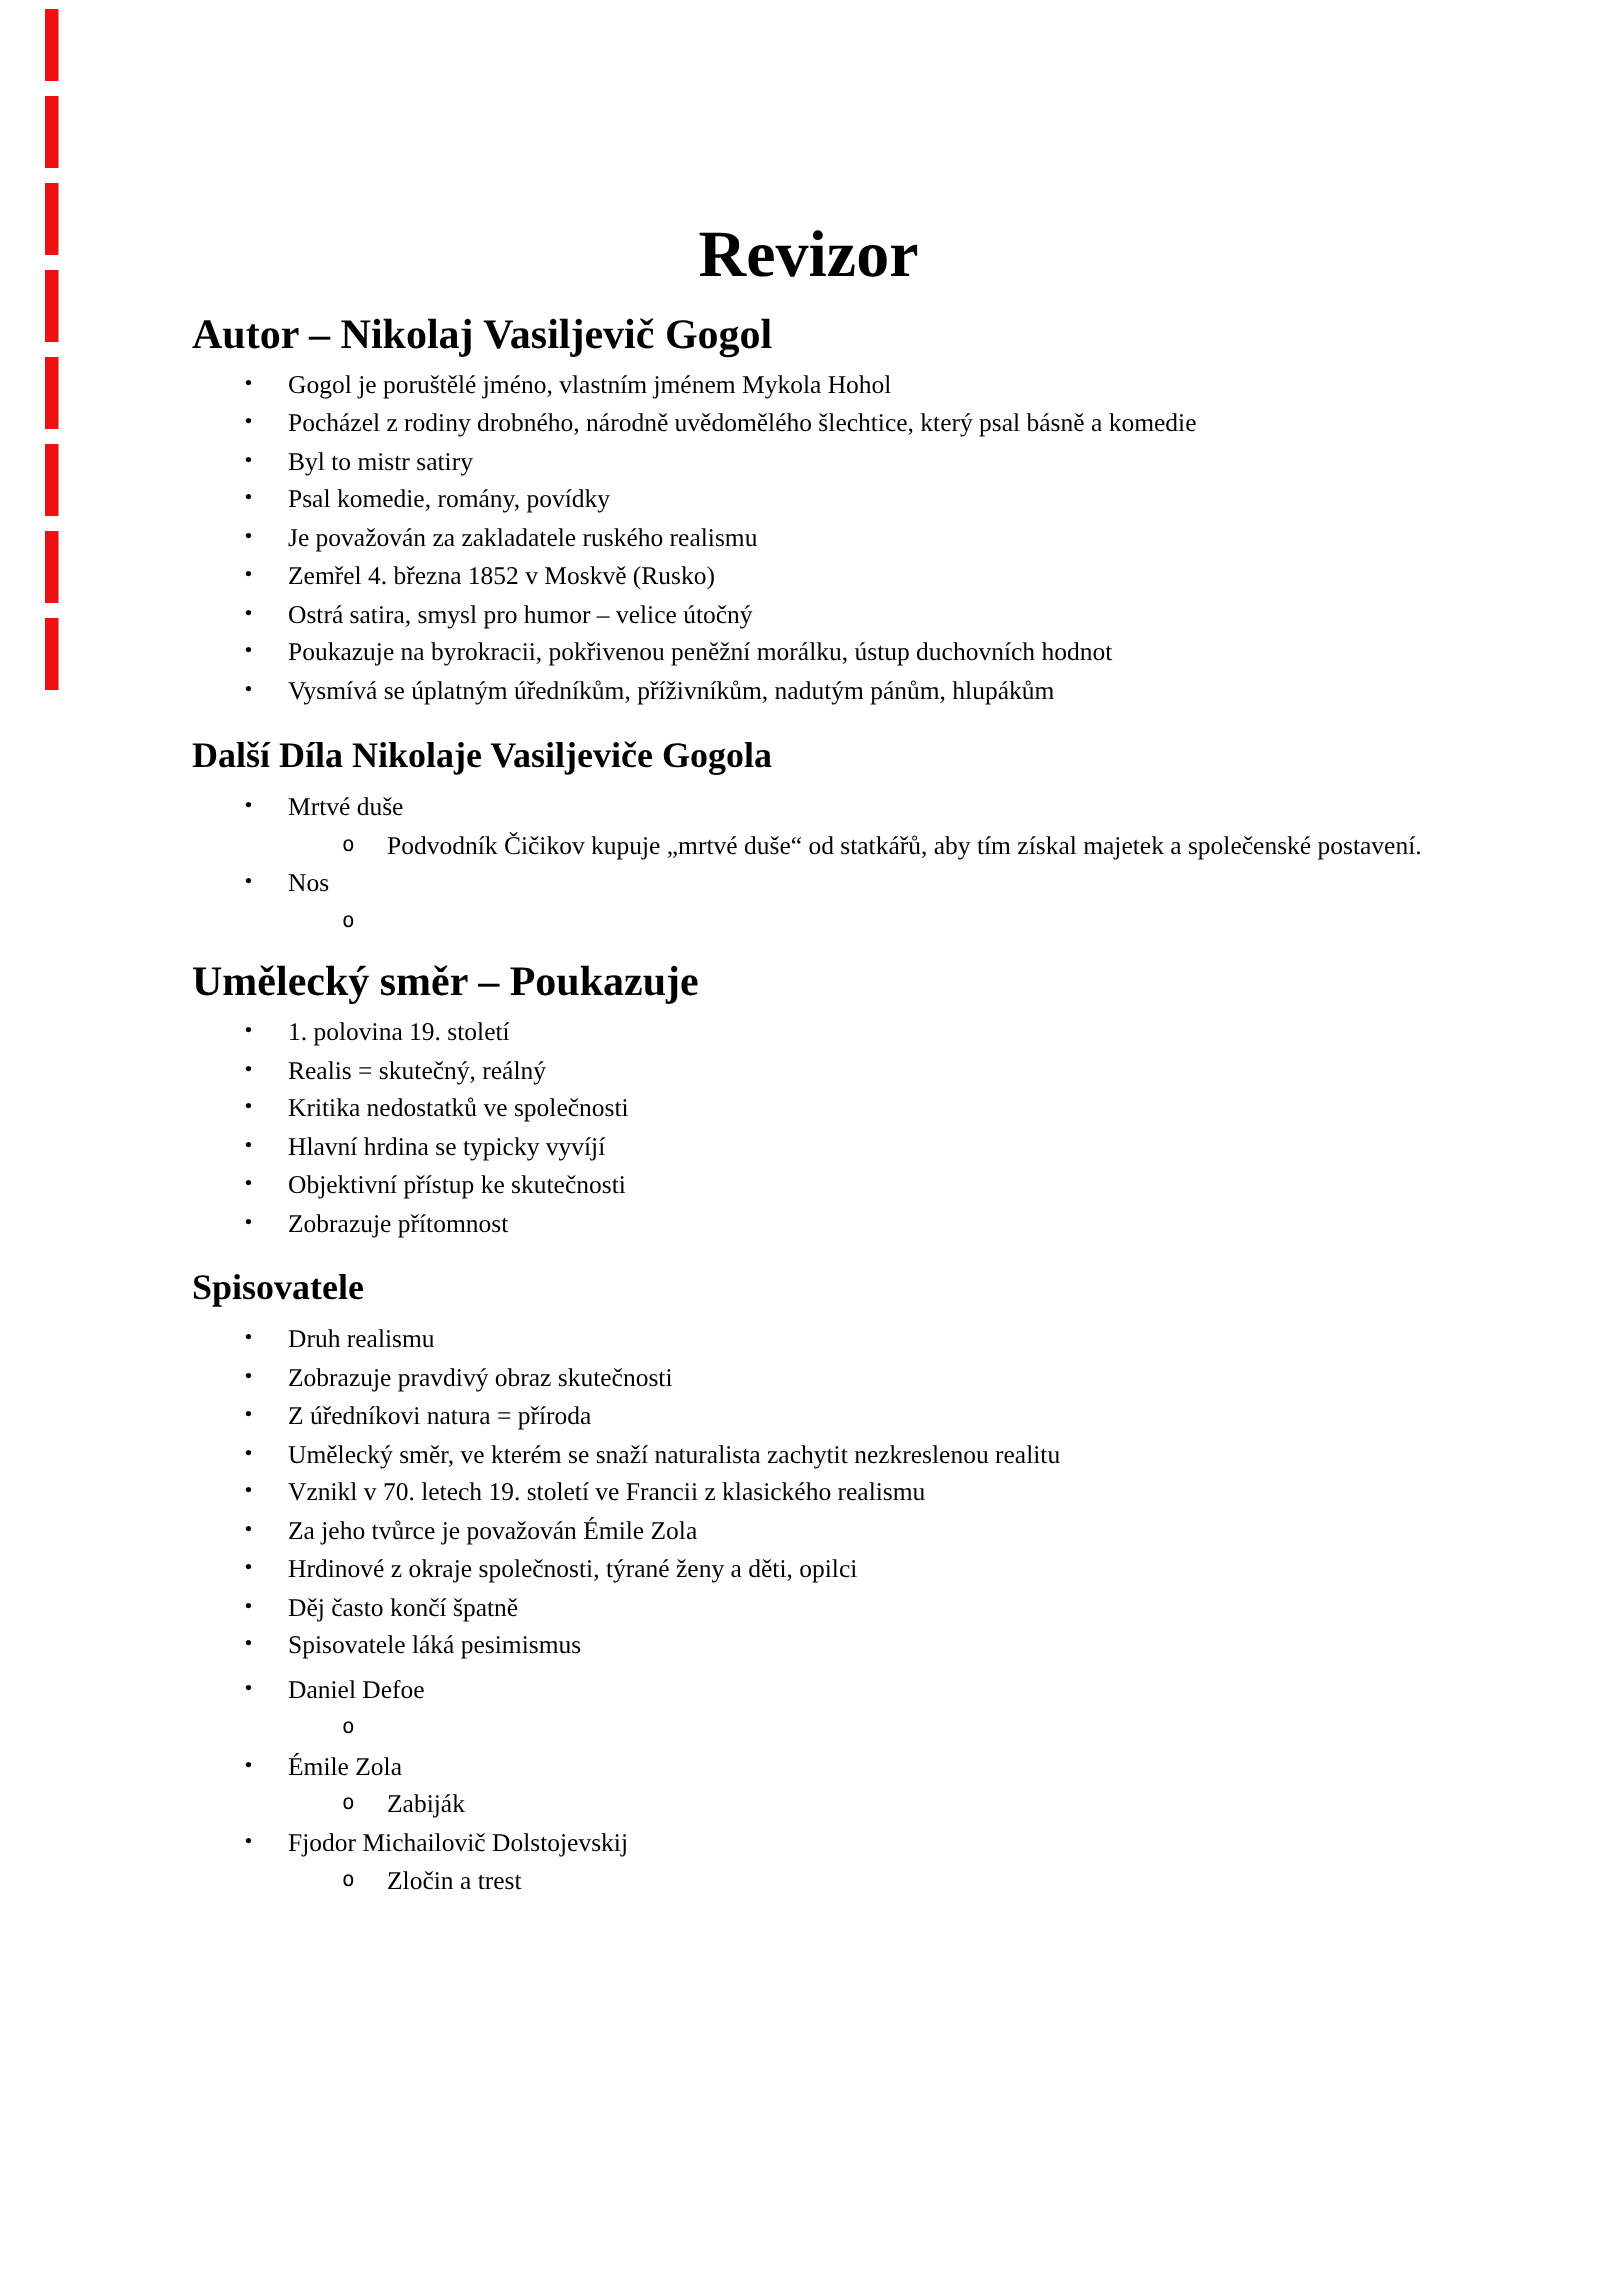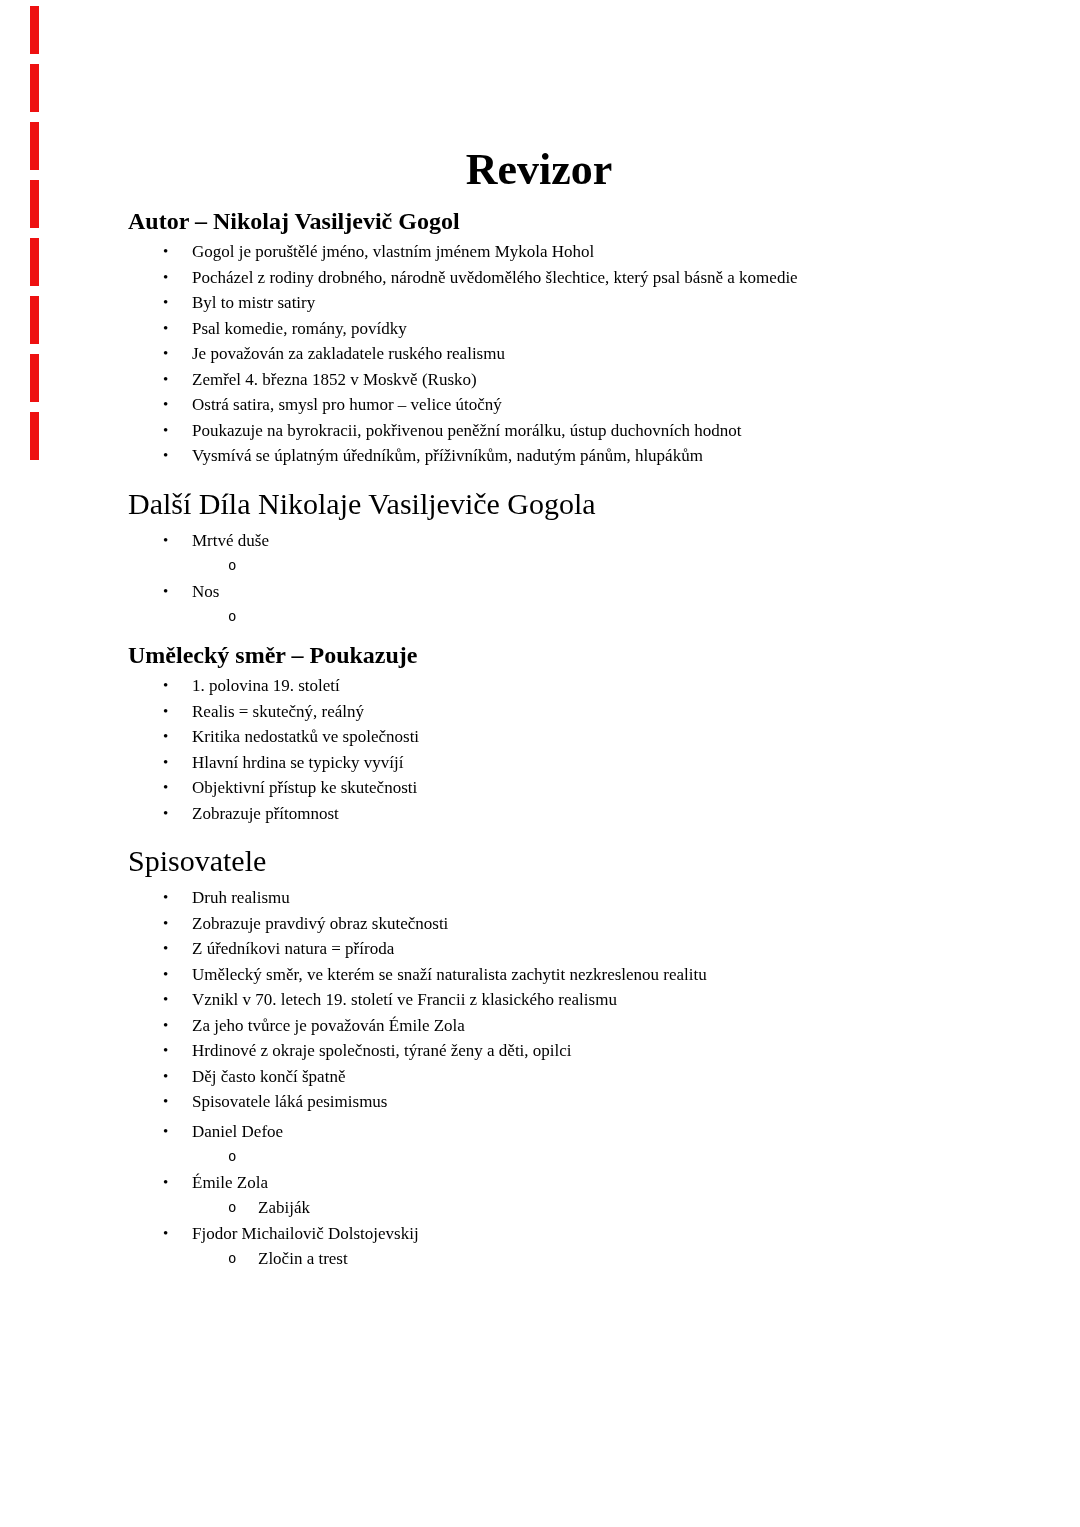--- a/index.html
+++ b/index.html
@@ -38,28 +38,28 @@
     padding: 145px 130px 0 128px;
   }
   .doc-title {
     font-size: 44px;
     font-weight: bold;
     text-align: center;
     margin: 0 0 4px 0;
     line-height: 1.15;
   }
   .h1 {
-    font-size: 24px;
+    font-size: 28px;
     font-weight: bold;
     margin: 12px 0 4px 0;
     line-height: 1.15;
   }
   .h2 {
-    font-size: 30px;
-    font-weight: normal;
+    font-size: 24px;
+    font-weight: bold;
     margin: 17px 0 6px 0;
     line-height: 1.2;
   }
   ul.blist {
     list-style: none;
     margin: 4px 0 0 0;
     padding: 0;
     font-size: 17px;
     line-height: 25.5px;
   }
@@ -134,20 +134,21 @@
       <h3 class="h2">Další Díla Nikolaje Vasiljeviče Gogola</h3>
       <ul class="blist">
         <li class="bullet-row">
           <span class="marker-1">•</span>
           <span class="bullet-text">Mrtvé duše</span>
         </li>
         <li>
           <ul class="sublist">
             <li class="bullet-row">
               <span class="marker-2">o</span>
+              <span class="bullet-text">Podvodník Čičikov kupuje „mrtvé duše“ od statkářů, aby tím získal majetek a společenské postavení.</span>
             </li>
           </ul>
         </li>
         <li class="bullet-row">
           <span class="marker-1">•</span>
           <span class="bullet-text">Nos</span>
         </li>
         <li>
           <ul class="sublist">
             <li class="bullet-row">

